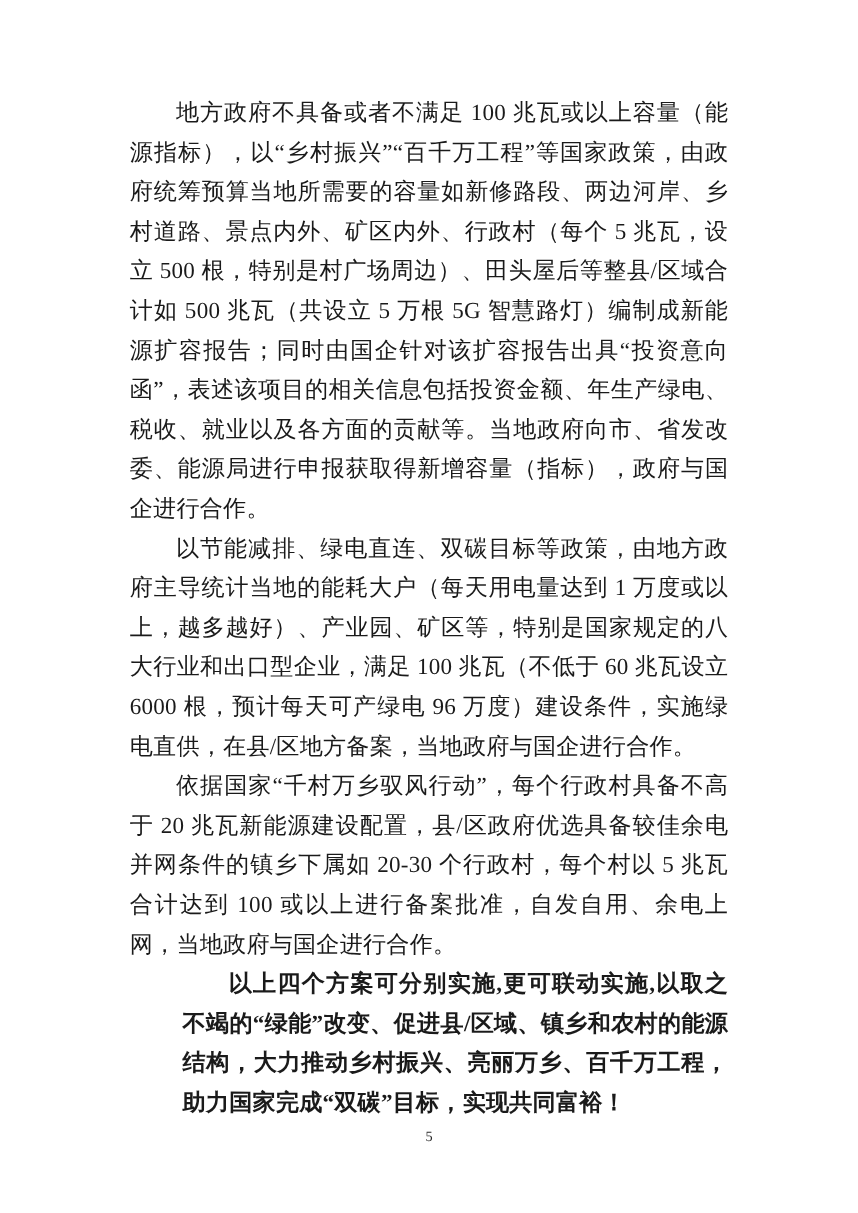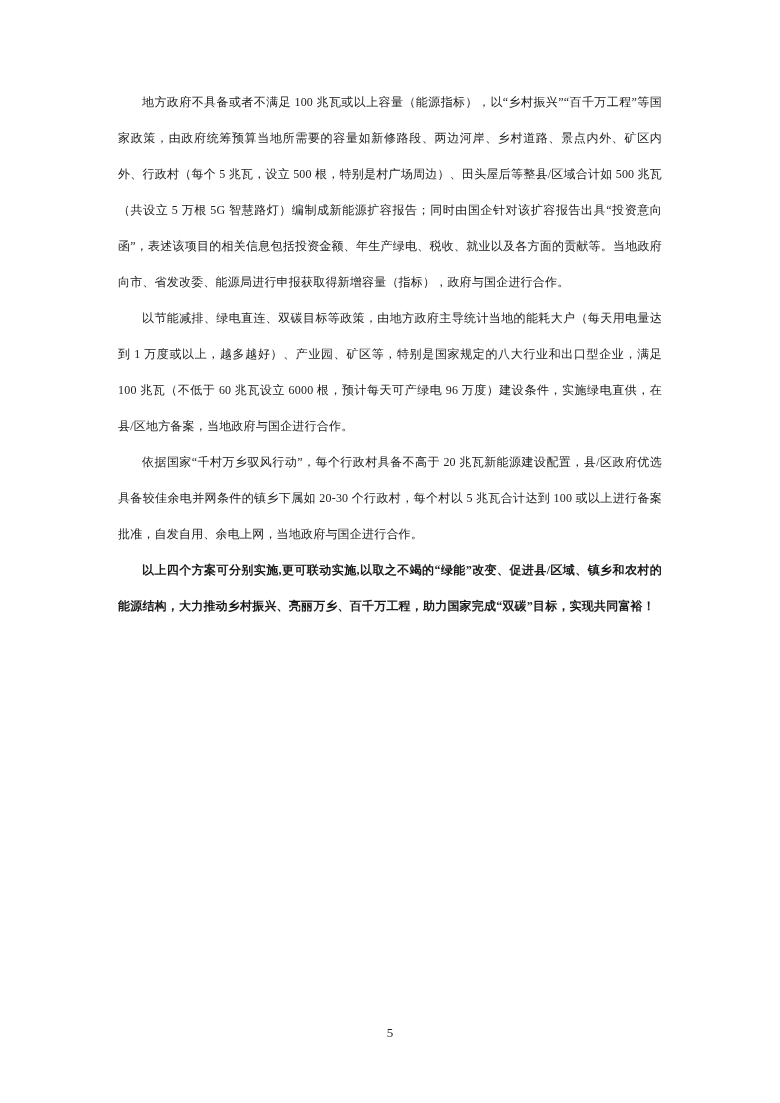--- a/index.html
+++ b/index.html
@@ -20,37 +20,38 @@
     margin: 0 auto;
   }
   .content {
     position: absolute;
     left: 118px;
     top: 84px;
     width: 544px;
   }
   p {
     margin: 0;
-    font-size: 12px;
+    font-size: 21px;
     line-height: 36px;
     color: #1a1a1a;
     text-align: justify;
     text-justify: inter-ideograph;
     letter-spacing: 0.2px;
   }
   p.indent {
     text-indent: 2em;
   }
   p.heading {
     text-indent: 2em;
     font-weight: bold;
   }
   p.conclusion {
     text-indent: 2em;
     font-weight: bold;
+    margin-left: 48px;
   }
   .page-number {
     position: absolute;
     left: 0;
     right: 0;
     top: 1025px;
     text-align: center;
     font-size: 13px;
     color: #2a2a2a;
     font-family: "Liberation Serif", "DejaVu Serif", serif;

